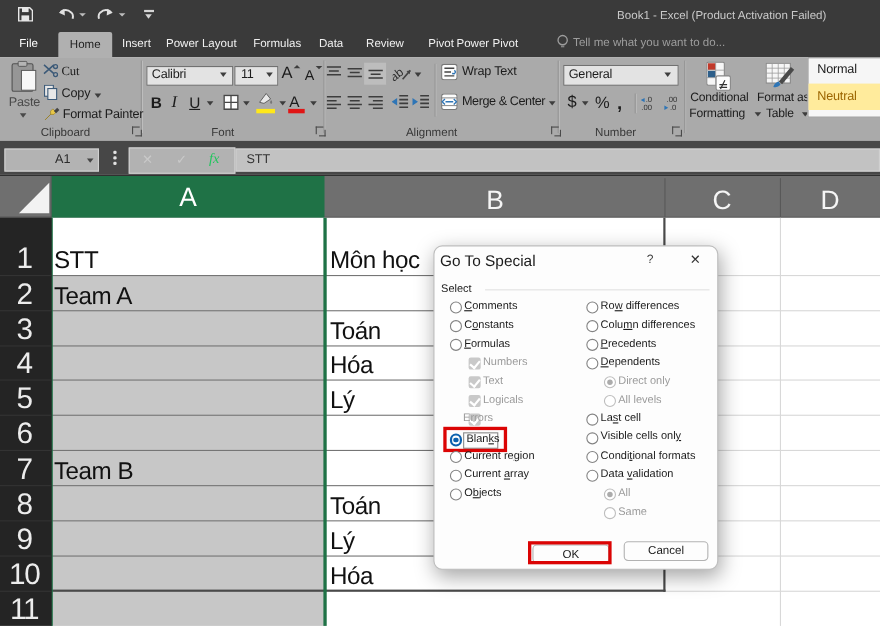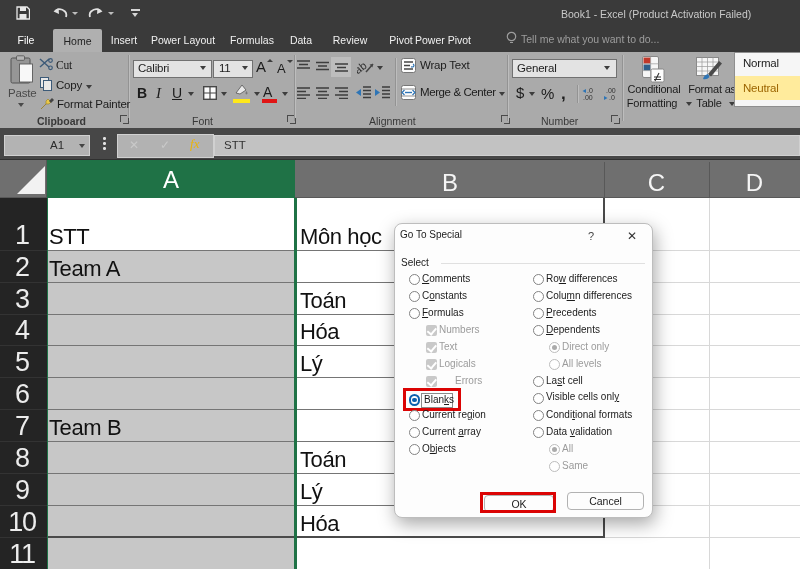--- a/index.html
+++ b/index.html
@@ -106,21 +106,21 @@
    <rect x="0.5" y="0.5" width="8" height="10" fill="#e8e8e8" stroke="#3c5a78"></rect>
    <rect x="3.5" y="3.5" width="8" height="10" fill="#e8e8e8" stroke="#3c5a78"></rect>
  </svg>
  <div class="rlbl" style="left:56px;top:27px;">Copy</div>
  <div class="carr" style="left:86px;top:33px;"></div>
  <svg class="abs" style="left:40px;top:44px;" width="15" height="14" viewBox="0 0 15 14">
    <path d="M1 13 L6 8 l3 0 2-2 -3-3 -2 2 0 3 z" fill="#e8c84a" stroke="#9a7d1c" stroke-width="0.6"></path>
    <path d="M9 5 l3-3 2 2 -3 3 z" fill="#444"></path>
  </svg>
  <div class="rlbl" style="left:57px;top:46px;">Format Painter</div>
- <div class="glabel" style="left:37px;font-weight:bold;">Clipboard</div>
+ <div class="glabel" style="left:37px;">Clipboard</div>
  <div class="launcher" style="left:119px;"></div>
 
  <div class="combo" style="left:133px;top:8px;width:77px;height:16px;"></div>
  <div class="rlbl" style="left:138px;top:10px;">Calibri</div>
  <div class="carr" style="left:200px;top:14px;"></div>
  <div class="combo" style="left:213px;top:8px;width:38px;height:16px;"></div>
  <div class="rlbl" style="left:219px;top:10px;">11</div>
  <div class="carr" style="left:242px;top:14px;"></div>
  <div class="rlbl" style="left:256px;top:6px;font-size:15px;">A</div>
  <div class="carr" style="left:267px;top:7px;transform:rotate(180deg);border-top-width:3.5px;border-left-width:3px;border-right-width:3px;"></div>
@@ -240,21 +240,21 @@
 </div>
 
 <div class="abs" id="fbar">
   <div class="fbox" style="left:4px;top:7px;width:86px;height:21px;"></div>
   <div class="abs" style="left:10px;top:11px;font-size:11.5px;color:#2b2b2b;margin-left:40px;">A1</div>
   <div class="carr" style="left:79px;top:16px;border-top-color:#454545;"></div>
   <div class="abs" style="left:103px;top:9px;width:2.5px;height:2.5px;border-radius:50%;background:#e2e2e2;box-shadow:0 5px 0 #e2e2e2,0 10px 0 #e2e2e2;"></div>
   <div class="abs" style="left:117px;top:6px;width:95px;height:22px;background:#b2b2b2;border:1px solid #d0d0d0;"></div>
   <div class="abs" style="left:129px;top:10px;font-size:12px;color:#c9c9c9;">✕</div>
   <div class="abs" style="left:160px;top:10px;font-size:12px;color:#c9c9c9;">✓</div>
-  <div class="abs" style="left:190px;top:8px;font-size:13px;color:#eab308;font-style:italic;font-family:'Liberation Serif',serif;"><i>f</i>x</div>
+  <div class="abs" style="left:190px;top:8px;font-size:13px;color:#22c55e;font-style:italic;font-family:'Liberation Serif',serif;"><i>f</i>x</div>
   <div class="fbox" style="left:214px;top:7px;width:586px;height:21px;background:#c2c2c2;"></div>
   <div class="abs" style="left:224px;top:11px;font-size:11.5px;color:#333;">STT</div>
 </div>
 
 <div class="abs" id="headrow"></div>
 <div class="abs" style="left:0px;top:159px;width:800px;height:1px;background:#303030;"></div>
 <div class="abs" style="left:0px;top:160px;width:47px;height:38px;background:#6f6f6f;border-right:1px solid #585858;border-bottom:1px solid #585858;box-sizing:border-box;"></div>
 <svg class="abs" style="left:17px;top:166px;" width="28" height="28" viewBox="0 0 28 28">
     <path d="M28 0 L28 28 L0 28 Z" fill="#f2f2f2"></path>
   </svg>
@@ -331,40 +331,40 @@
 <div class="rnum abs" style="left:0px;top:315px;">4</div>
 <div class="rnum abs" style="left:0px;top:347px;">5</div>
 <div class="rnum abs" style="left:0px;top:379px;">6</div>
 <div class="rnum abs" style="left:0px;top:411px;">7</div>
 <div class="rnum abs" style="left:0px;top:443px;">8</div>
 <div class="rnum abs" style="left:0px;top:475px;">9</div>
 <div class="rnum abs" style="left:0px;top:507px;">10</div>
 <div class="rnum abs" style="left:0px;top:539px;">11</div>
 
 <div class="abs" id="dlg">
-  <div class="dtxt" style="left:5px;top:5px;font-size:10px;">Go To Special</div>
+  <div class="dtxt" style="left:5px;top:5px;font-size:14px;">Go To Special</div>
   <div class="dtxt" style="left:193px;top:6px;font-size:11px;color:#444;">?</div>
   <div class="dtxt" style="left:232px;top:5px;font-size:12px;color:#333;">✕</div>
   <div class="dtxt" style="left:6px;top:33px;">Select</div>
   <div class="abs" style="left:46px;top:39px;width:204px;height:1px;background:#e0e0e0;"></div>
 
   <div class="radio" style="left:14px;top:50px;"></div>
     <div class="dtxt" style="left:27px;top:49px;"><u>C</u>omments</div>
   <div class="radio" style="left:14px;top:67px;"></div>
     <div class="dtxt" style="left:27px;top:66px;">C<u>o</u>nstants</div>
   <div class="radio" style="left:14px;top:84px;"></div>
     <div class="dtxt" style="left:27px;top:83px;"><u>F</u>ormulas</div>
   <div class="cbx" style="left:31px;top:101px;"></div>
     <div class="dtxt gray" style="left:44px;top:100px;">Numbers</div>
   <div class="cbx" style="left:31px;top:118px;"></div>
     <div class="dtxt gray" style="left:44px;top:117px;">Text</div>
   <div class="cbx" style="left:31px;top:135px;"></div>
     <div class="dtxt gray" style="left:44px;top:134px;">Logicals</div>
   <div class="cbx" style="left:31px;top:152px;"></div>
-    <div class="dtxt gray" style="left:60px;top:151px;">Errors</div>
+    <div class="dtxt gray" style="left:26px;top:151px;">Errors</div>
   <div class="abs" style="left:13.5px;top:170px;width:11.5px;height:11.5px;border:2.2px solid #0c61ae;border-radius:50%;background:#fff;box-sizing:border-box;"></div>
   <div class="abs" style="left:17px;top:173.5px;width:4.6px;height:4.6px;border-radius:50%;background:#0c61ae;"></div>
   <div class="abs" style="left:26px;top:169px;width:30px;height:13px;border:1px solid #8a8a8a;"></div>
   <div class="dtxt" style="left:29px;top:170px;">Blan<u>k</u>s</div>
   <div class="redbox" style="left:8px;top:164px;width:58px;height:23px;box-sizing:border-box;"></div>
   <div class="radio" style="left:14px;top:186px;"></div>
     <div class="dtxt" style="left:27px;top:185px;">Current re<u>g</u>ion</div>
   <div class="radio" style="left:14px;top:203px;"></div>
     <div class="dtxt" style="left:27px;top:202px;">Current <u>a</u>rray</div>
   <div class="radio" style="left:14px;top:220px;"></div>

